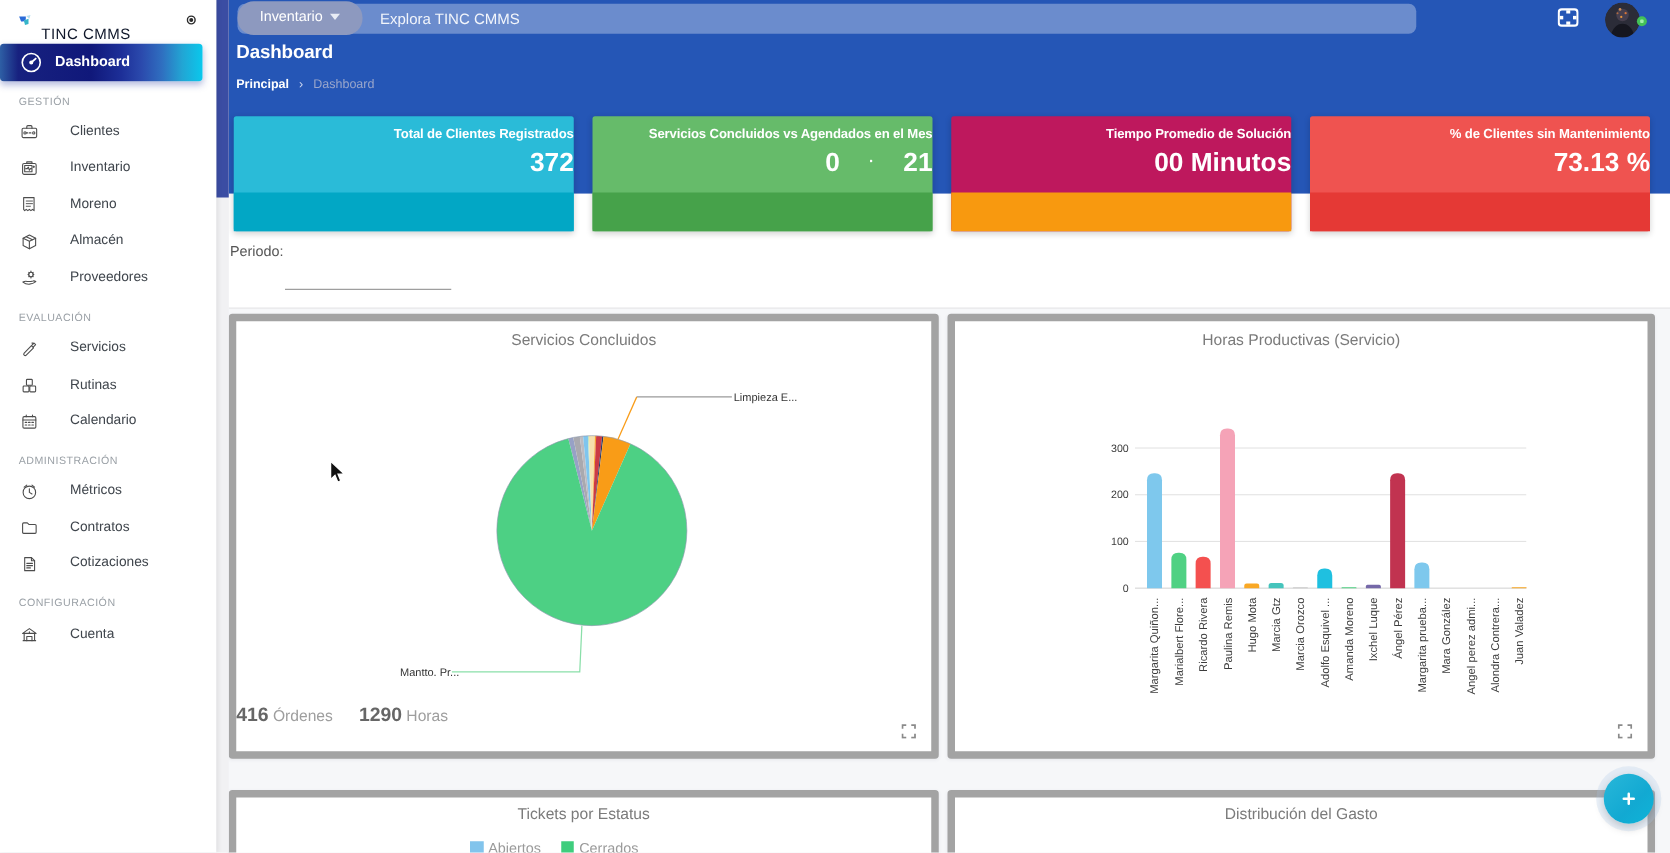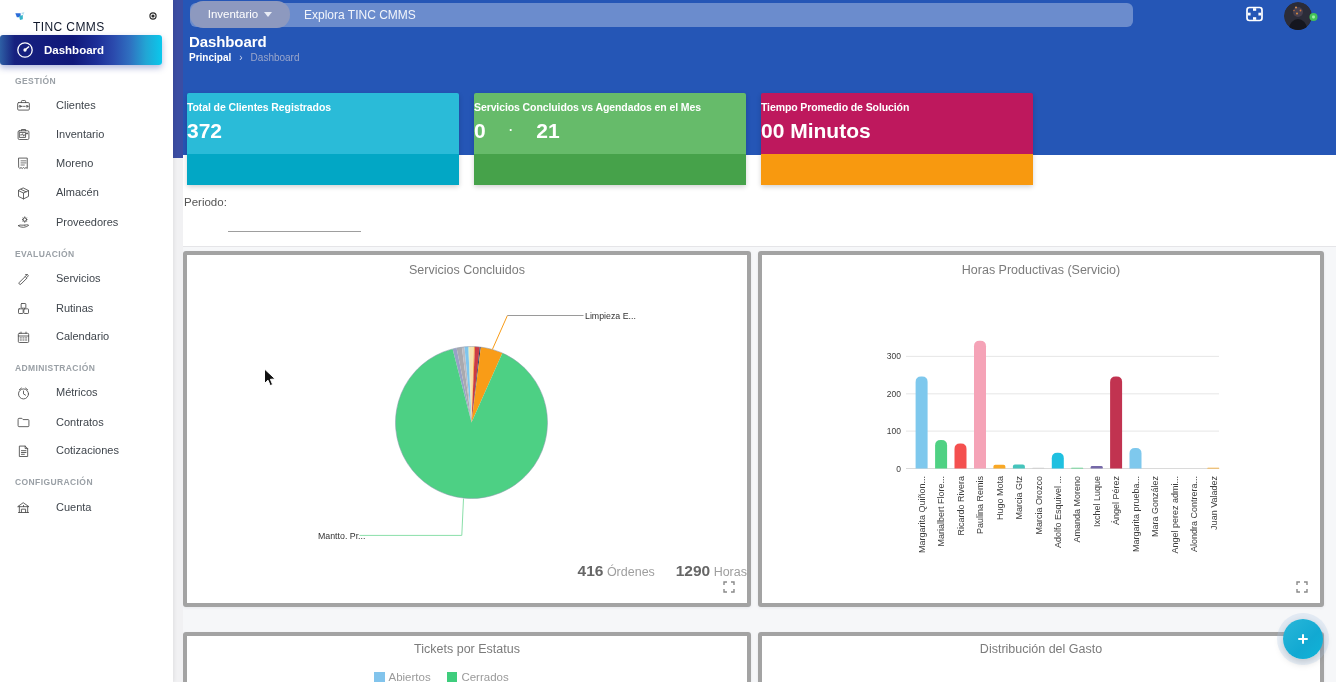--- a/index.html
+++ b/index.html
@@ -7,57 +7,57 @@
 #app { position:relative; width:1336px; height:682px; }
 .abs { position:absolute; }
 
 
 #bluehead { left:183px; top:0; width:1153px; height:155px; background:#2556b6; }
 #search { left:190px; top:3px; width:943px; height:24px; background:rgba(255,255,255,0.32); border-radius:6px; }
 #pill { left:0; top:-2px; width:100px; height:27px; background:#8d99bf; border-radius:13px; color:#fff; font-size:11.5px; line-height:27px; text-align:center; position:absolute; }
 #pill .caret { display:inline-block; width:0; height:0; border-left:4px solid transparent; border-right:4px solid transparent; border-top:5px solid #e8ecf5; margin-left:6px; vertical-align:middle; }
 #explora { left:114px; top:0; height:24px; line-height:24px; color:#f2f5fb; font-size:12px; position:absolute; }
 #title { left:189px; top:33px; color:#fff; font-size:15px; font-weight:700; letter-spacing:-0.1px; }
-#crumb { left:189px; top:52px; font-size:10px; color:#fff; }
+#crumb { left:189px; top:62px; font-size:10px; color:#fff; }
 #crumb b { font-weight:700; }
 #crumb .sep { color:#cdd7f0; margin:0 8px; font-size:10px; }
 #crumb .cur { color:#9aa6cb; }
 
 
-.stat { top:93px; width:272px; height:92px; border-radius:2px; color:#fff; text-align:left; box-shadow:0 2px 5px rgba(0,0,0,0.18); }
+.stat { top:93px; width:272px; height:92px; border-radius:2px; color:#fff; text-align:right; box-shadow:0 2px 5px rgba(0,0,0,0.18); }
 .stat .t { font-size:10.5px; font-weight:700; margin-top:8px; letter-spacing:-0.1px; }
 .stat .v { font-size:21px; font-weight:700; margin-top:6px; }
 .stat .foot { position:absolute; left:0; bottom:0; width:100%; height:31px; }
 #s1 { left:187px; background:#2abbd8; } #s1 .foot { background:#02a7c5; }
 #s2 { left:474px; background:#66bb6a; } #s2 .foot { background:#46a24a; }
 #s3 { left:761px; background:#be185d; } #s3 .foot { background:#f8990f; }
 #s4 { left:1048px; background:#ef5350; } #s4 .foot { background:#e53935; }
 
 
 #periodo { left:184px; top:196px; font-size:11.5px; color:#555; }
 #periodo-line { left:228px; top:231px; width:133px; height:1px; background:#9e9e9e; }
 
 
-.card { background:#fff; border:4px solid #a3a3a3; border-radius:3px; box-shadow:0 1px 3px rgba(60,64,90,0.08); }
+.card { background:#fff; border:6px solid #a3a3a3; border-radius:3px; box-shadow:0 1px 3px rgba(60,64,90,0.08); }
 #cardA { left:183px; top:251px; width:568px; height:356px; }
 #cardB { left:758px; top:251px; width:566px; height:356px; }
 #cardC { left:183px; top:632px; width:568px; height:80px; }
 #cardD { left:758px; top:632px; width:566px; height:80px; }
 .ctitle { width:100%; text-align:center; color:#7b7b7b; font-size:12.5px; position:absolute; }
 .expand { position:absolute; right:12px; bottom:10px; width:12px; height:12px; }
 
 
 #sidebar { left:0; top:0; width:173px; height:682px; background:#fff; box-shadow:1px 0 4px rgba(0,0,0,0.08); z-index:10; }
 #sblogo { position:absolute; left:14px; top:6px; width:150px; height:22px; }
 #sblogo .txt { position:absolute; left:19px; top:14px; font-size:12px; color:#0f172a; letter-spacing:0.4px; }
 #active { position:absolute; left:0; top:35px; width:162px; height:30px; border-radius:3px;
   background:linear-gradient(90deg,#2e5fa5 0%,#17217f 9%,#10187a 45%,#1d2f98 60%,#2b4aad 70%,#2f6fc0 80%,#22a5d4 90%,#0ac8ec 100%);
   color:#fff; box-shadow:0 3px 6px rgba(40,60,160,0.35); }
 #active .txt { position:absolute; left:44px; top:9px; font-size:11.5px; font-weight:700; }
-.sect { position:absolute; left:15px; font-size:8.5px; font-weight:700; color:#9aa0a6; letter-spacing:0.4px; }
+.sect { position:absolute; left:15px; font-size:8.5px; font-weight:400; color:#9aa0a6; letter-spacing:0.4px; }
 .item { position:absolute; left:44px; font-size:11px; color:#3f454c; font-weight:400;margin-left:12px; }
 .micon { position:absolute; left:16px; width:15px; height:15px; }
 
 
 #sbtrack { left:173px; top:0; width:10px; height:682px; background:#f1f1f3; }
 #sbthumb { left:173px; top:0; width:10px; height:158px; background:#3b4da3; }
 
 
 #fab { left:1283px; top:619px; width:40px; height:40px; border-radius:50%;
   background:linear-gradient(135deg,#29b7d9 0%,#12a9d2 60%,#0fb4d8 100%);
@@ -111,20 +111,25 @@
   <div class="abs stat" id="s2">
       <div class="t">Servicios Concluidos vs Agendados en el Mes</div>
       <div class="v">0&nbsp;&nbsp;&nbsp;&nbsp;<span style="font-size:12px;vertical-align:4px;">·</span>&nbsp;&nbsp;&nbsp;&nbsp;21</div>
       <div class="foot"></div>
     </div>
   <div class="abs stat" id="s3">
       <div class="t">Tiempo Promedio de Solución</div>
       <div class="v">00 Minutos</div>
       <div class="foot"></div>
     </div>
+  <div class="abs stat" id="s4">
+      <div class="t">% de Clientes sin Mantenimiento</div>
+      <div class="v">73.13 %</div>
+      <div class="foot"></div>
+    </div>
 
   <div class="abs" id="periodo">Periodo:</div>
   <div class="abs" id="periodo-line"></div>
 
   <div class="abs card" id="cardA">
     <div class="ctitle" style="top:8px">Servicios Concluidos</div>
     <svg style="position:absolute;left:0;top:0" width="568" height="356" viewBox="183 251 568 356">
 <path d="M467.5 418.5 L448.60 344.89 A76 76 0 0 1 452.61 343.97 Z" fill="#97a1c6"></path>
 <path d="M467.5 418.5 L452.61 343.97 A76 76 0 0 1 457.84 343.12 Z" fill="#a9a9af"></path>
 <path d="M467.5 418.5 L457.84 343.12 A76 76 0 0 1 460.48 342.82 Z" fill="#bcbcc2"></path>
@@ -136,21 +141,21 @@
 <path d="M467.5 418.5 L475.71 342.94 A76 76 0 0 1 476.89 343.08 Z" fill="#2d3a63"></path>
 <path d="M467.5 418.5 L476.89 343.08 A76 76 0 0 1 498.41 349.07 Z" fill="#f99c17"></path>
 <path d="M467.5 418.5 L498.41 349.07 A76 76 0 1 1 448.60 344.89 Z" fill="#4dd084"></path>
 <circle cx="467.5" cy="418.5" r="76" fill="none" stroke="#8d99ae" stroke-width="0.8" stroke-opacity="0.65"></circle>
 <polyline points="488.4,345.4 503.4,311.5" fill="none" stroke="#f99c17" stroke-width="1"></polyline>
 <polyline points="503.4,311.5 579.5,311.5" fill="none" stroke="#9a9a9a" stroke-width="1"></polyline>
 <text x="581" y="314.8" font-size="8.8" fill="#333">Limpieza E...</text>
 <polyline points="459.5,494.5 457.8,531.4 355.5,531.4" fill="none" stroke="#8adfa9" stroke-width="1"></polyline>
 <text x="314" y="534.6" font-size="8.8" fill="#333">Mantto. Pr...</text>
 </svg>
-    <div style="position:absolute;left:0;top:307px;width:100%;text-align:right;color:#9e9e9e;font-size:12.5px;">
+    <div style="position:absolute;left:0;top:307px;width:100%;text-align:left;color:#9e9e9e;font-size:12.5px;">
       <span style="color:#666;font-size:15.5px;font-weight:700;">416</span> Órdenes&nbsp;&nbsp;&nbsp;&nbsp;&nbsp;
       <span style="color:#666;font-size:15.5px;font-weight:700;">1290</span> Horas
     </div>
     <svg class="expand" viewBox="0 0 12 12" fill="none" stroke="#8a8a8a" stroke-width="1.4">
       <path d="M1 4 V1 H4 M8 1 H11 V4 M11 8 V11 H8 M4 11 H1 V8"></path>
     </svg>
   </div>
 
   <div class="abs card" id="cardB">
     <div class="ctitle" style="top:8px">Horas Productivas (Servicio)</div>

